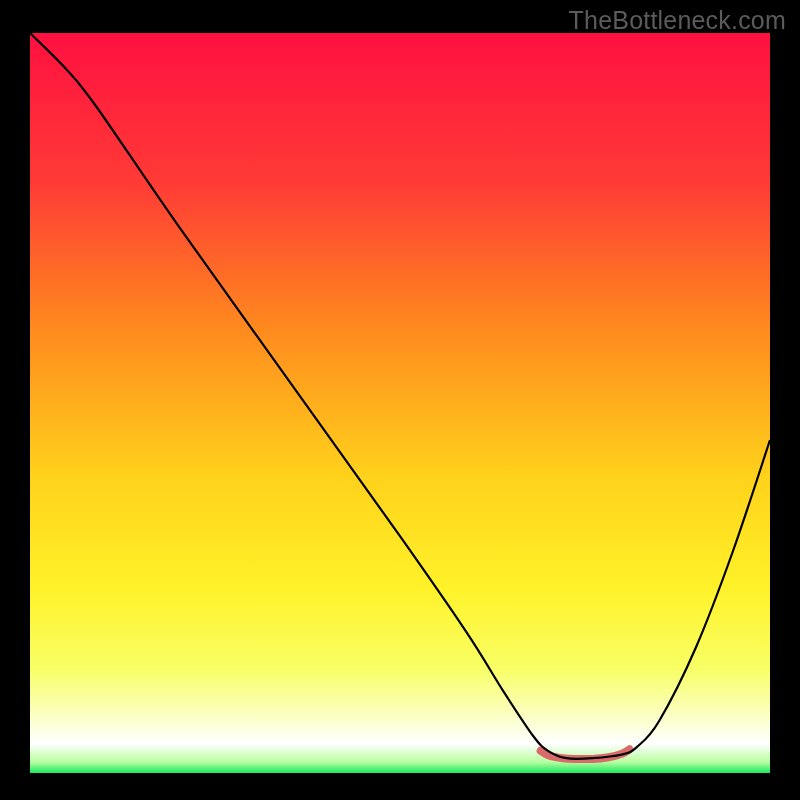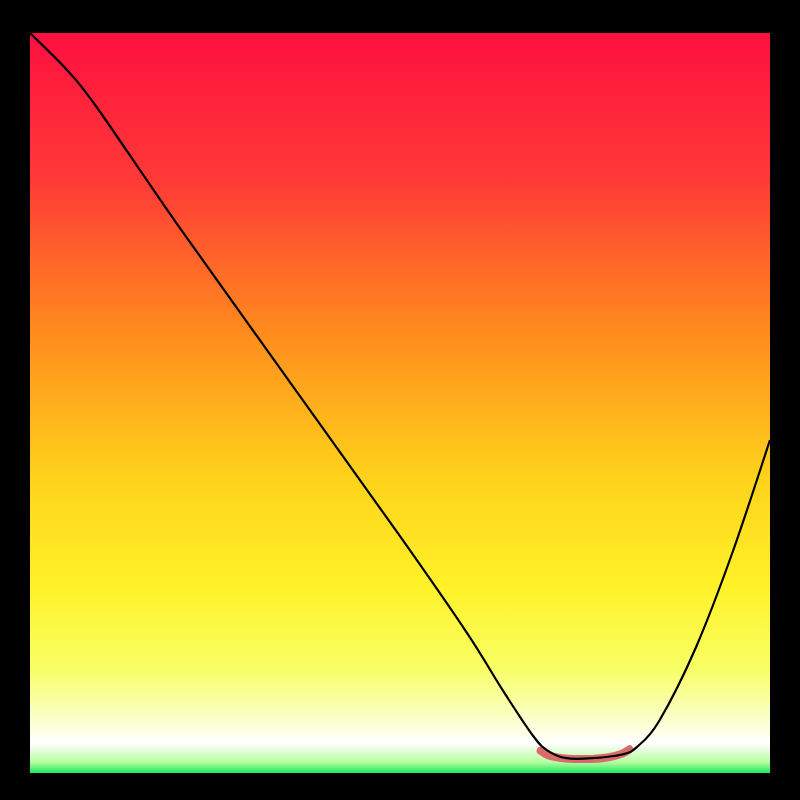--- a/index.html
+++ b/index.html
@@ -53,13 +53,14 @@
           <stop offset="96%" stop-color="#ffffff"></stop>
           <stop offset="98.5%" stop-color="#b9ffa1"></stop>
           <stop offset="100%" stop-color="#18e85f"></stop>
         </linearGradient>
     </defs>
     <rect id="plot-rect" fill="url(#bg-grad)" x="30" y="33" width="740" height="740"></rect>
     <path id="flat-path" fill="none" stroke-linecap="round" d="M 540.5999999999999 750.8 C 541.8333333333333 751.54, 544.3 754.0066666666667, 548 755.24 C 551.7 756.4733333333334, 557.8666666666666 757.5833333333333, 562.8 758.1999999999999 C 567.7333333333333 758.8166666666666, 572.6666666666667 758.8166666666666, 577.6 758.9399999999999 C 582.5333333333333 759.0633333333333, 587.4666666666667 759.1866666666666, 592.4 758.9399999999999 C 597.3333333333333 758.6933333333333, 602.2666666666667 758.3233333333334, 607.2 757.46 C 612.1333333333334 756.5966666666667, 618.3 755.1166666666667, 622 753.76 C 625.7 752.4033333333333, 628.1666666666667 750.06, 629.4000000000001 749.3199999999999" stroke="#d96b6b" stroke-width="8"></path>
     <path id="curve-path" fill="none" d="M 30 33 C 36.166666666666664 39.16666666666667, 55.9 57.6666666666667, 67 70.00000000000003 C 78.1 82.33333333333336, 78.1 81.1, 96.6 106.99999999999999 C 115.1 132.89999999999998, 145.93333333333334 179.76666666666668, 178 225.4 C 210.06666666666666 271.0333333333333, 252 328.99999999999994, 289 380.79999999999995 C 326 432.59999999999997, 370.4 494.2666666666666, 400 536.1999999999999 C 429.6 578.1333333333333, 449.3333333333333 606.5000000000001, 466.59999999999997 632.4000000000001 C 483.8666666666666 658.3000000000001, 492.5 674.3333333333334, 503.6 691.6 C 514.7 708.8666666666667, 525.8000000000001 726.1333333333333, 533.2 736 C 540.6 745.8666666666667, 542.45 747.0999999999999, 548 750.8 C 553.55 754.5, 559.1 756.9666666666666, 566.5 758.1999999999999 C 573.9 759.4333333333333, 583.15 758.8166666666666, 592.4 758.1999999999999 C 601.65 757.5833333333333, 614.6 756.35, 622 754.5 C 629.4 752.65, 630.6333333333333 752.6500000000001, 636.8 747.1 C 642.9666666666666 741.55, 649.1333333333333 737.8499999999999, 659 721.1999999999999 C 668.8666666666667 704.55, 683.6666666666666 675.5666666666666, 696 647.1999999999999 C 708.3333333333334 618.8333333333333, 720.6666666666666 585.5333333333333, 733 551 C 745.3333333333334 516.4666666666667, 763.8333333333334 458.50000000000006, 770 440.00000000000006" stroke="#000000" stroke-width="2.2"></path>
   </svg>
 
+  <div class="watermark">TheBottleneck.com</div>
 </div>
 
 </body></html>

